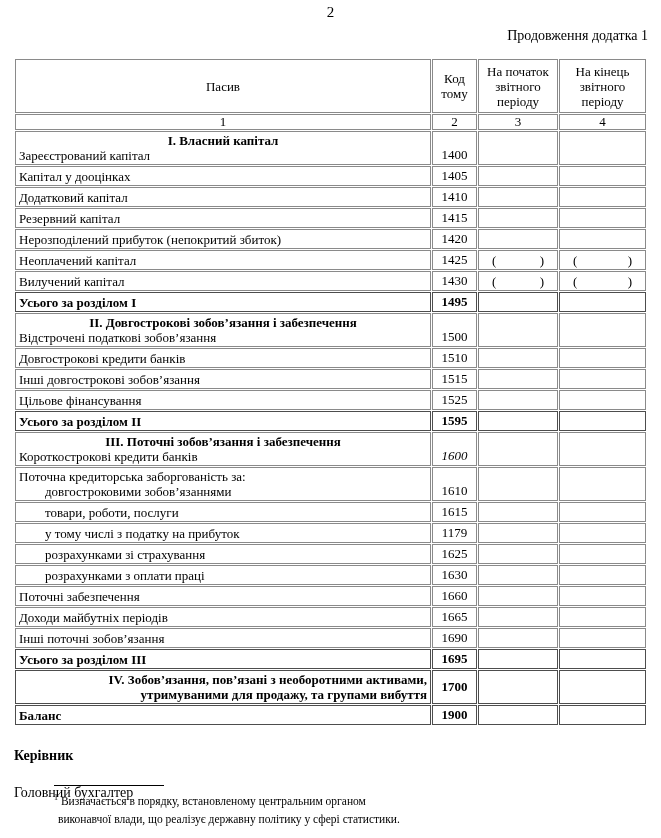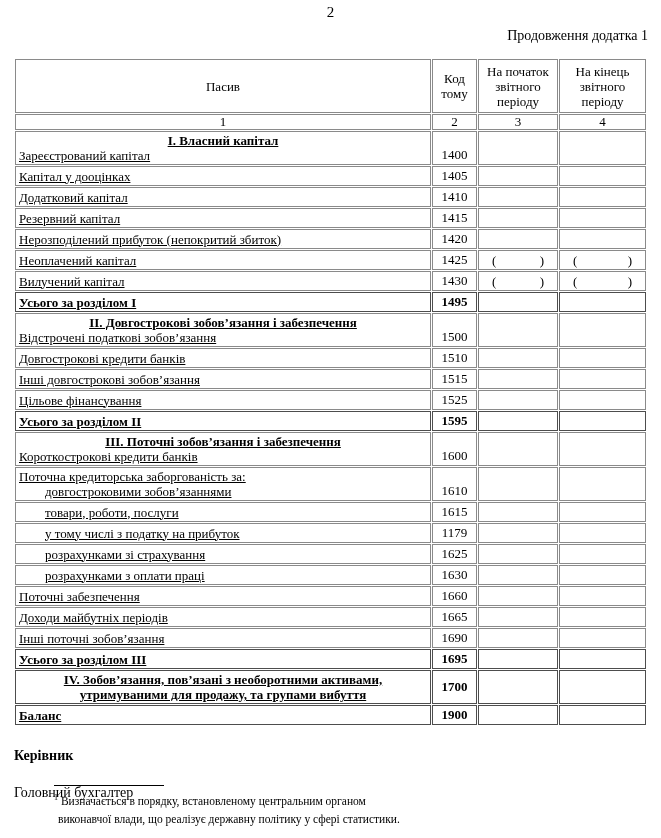--- a/index.html
+++ b/index.html
@@ -44,24 +44,24 @@
   col.c-v1    { width: 80px; }
   col.c-v2    { width: 87px; }
 
   tr.head th { height: 54px; text-align: center; line-height: 15px; padding: 2px; }
   tr.nums td { height: 16px; text-align: center; line-height: 14px; }
 
   td.label-cell { padding: 1px 3px; text-align: left; }
   td.code-cell  { text-align: center; padding: 1px 0; }
   td.value-cell { padding: 1px 0; }
 
-  .label-line, .section-title { line-height: 15px; min-height: 15px; text-decoration: underline; }
+  .label-line, .section-title { line-height: 15px; min-height: 15px; }
   .section-title { font-weight: bold; text-align: center; }
   .label-line.indent { padding-left: 26px; }
-  .label-line.center-line { text-align: center; font-weight: bold; }
+  .label-line.center-line { text-align: right; font-weight: bold; }
 
   tr.bold-row td { font-weight: bold; border-color: #4d4d4d; }
 
   td.value-cell.paren { }
   .paren-wrap {
     display: flex; justify-content: space-between;
     padding: 0 13px; line-height: 15px;
   }
 
   .signatures { margin-left: 14px; font-size: 14px; }
@@ -237,21 +237,21 @@
           </td>
           <td class="code-cell">1595</td>
           <td class="value-cell"></td>
           <td class="value-cell"></td>
         </tr>
         <tr>
           <td class="label-cell">
             <div class="section-title">III. Поточні зобов’язання і забезпечення</div>
             <div class="label-line">Короткострокові кредити банків</div>
           </td>
-          <td class="code-cell" style="vertical-align: bottom;">1600</td>
+          <td class="code-cell" style="vertical-align: bottom; font-style: italic;">1600</td>
           <td class="value-cell"></td>
           <td class="value-cell"></td>
         </tr>
         <tr>
           <td class="label-cell">
             <div class="label-line">Поточна кредиторська заборгованість за:</div>
             <div class="label-line indent">довгостроковими зобов’язаннями</div>
           </td>
           <td class="code-cell" style="vertical-align: bottom;">1610</td>
           <td class="value-cell"></td>

